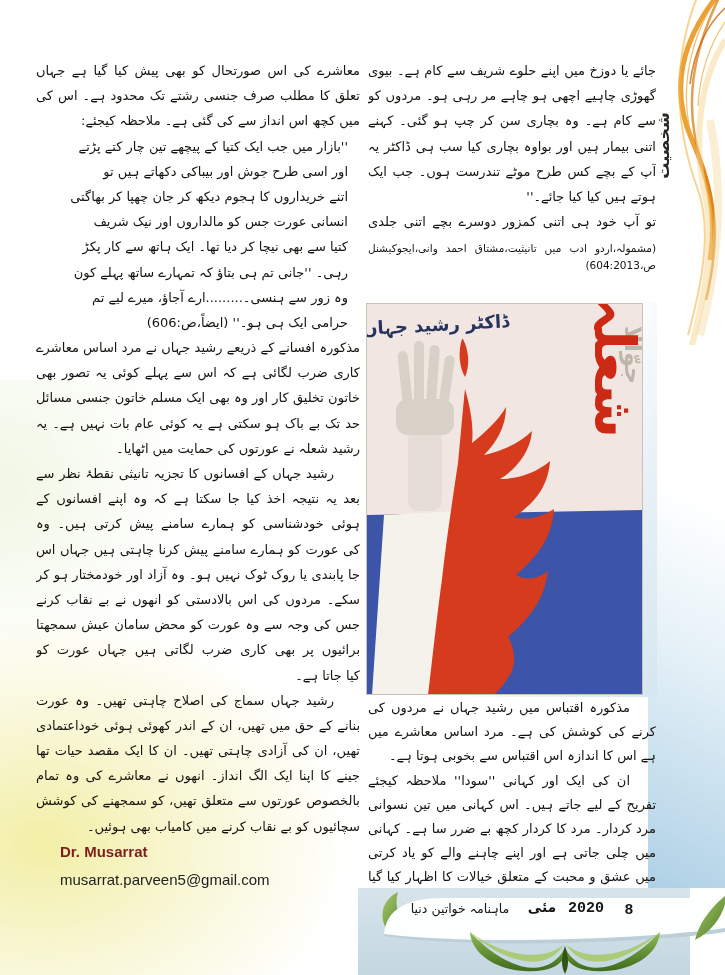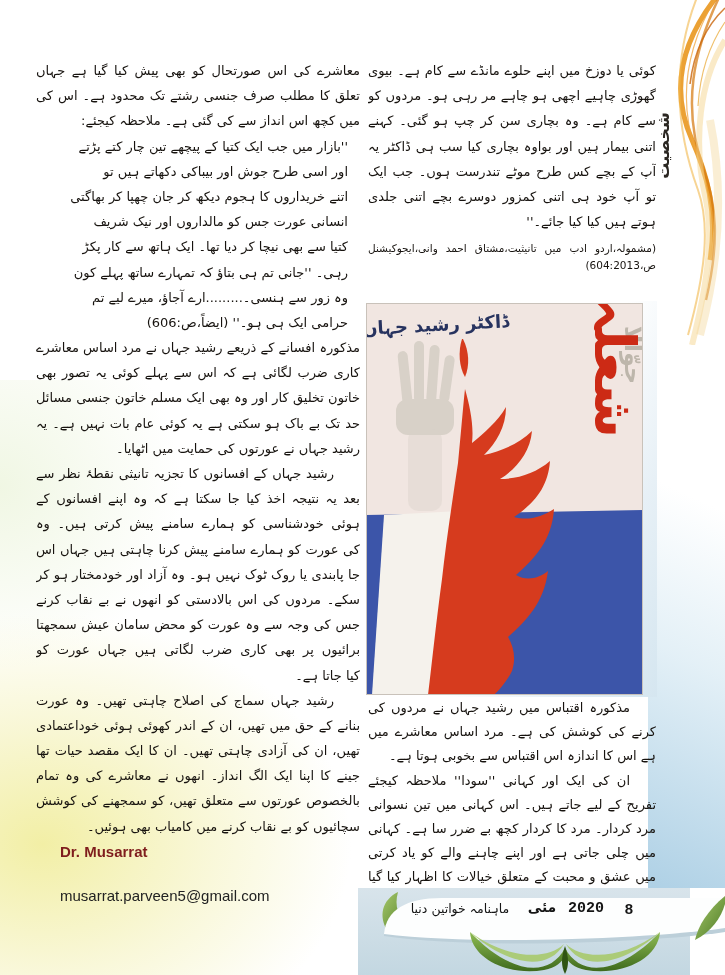--- a/index.html
+++ b/index.html
@@ -24,21 +24,21 @@
   .cite .uline.cite2{text-align-last:right;padding-left:46px;direction:ltr;text-align:center;padding-right:0;}
   .rbot .uline{line-height:24.2px;height:24.2px;}
   
   .vlabel-wrap{position:absolute;left:598px;top:80px;width:130px;height:130px;
       display:flex;align-items:center;justify-content:center;pointer-events:none;}
   .vlabel{transform:rotate(-90deg);font-size:16px;font-weight:bold;color:#2b2722;
       letter-spacing:1px;white-space:nowrap;}
   
   .latin-block{position:absolute;left:60px;top:843px;font-family:"Liberation Sans",sans-serif;}
   .latin-name{font-size:15px;font-weight:bold;color:#7f1d1d;}
-  .latin-email{font-size:15px;color:#222;margin-top:27px;}
+  .latin-email{font-size:15px;color:#222;margin-top:11px;}
   
   .photo{position:absolute;left:366px;top:301px;width:291px;height:396px;
      background:linear-gradient(115deg,#ffffff 55%, #e7f0f6 78%, #d5e6f0 100%);}
   .photo svg{position:absolute;left:0;top:2px;}
   
   .footer{position:absolute;left:358px;top:888px;width:332px;height:87px;
      background:linear-gradient(#d8e4eb,#c3d7e1);}
   .footer .ftext{position:absolute;inset:0;direction:rtl;}
   .footer span{position:absolute;color:#151515;}
   .f-mag{left:46px;top:13px;width:112px;text-align:center;font-size:12.5px;}
@@ -86,21 +86,21 @@
         <div class="uline">کتیا سے بھی نیچا کر دیا تھا۔ ایک ہاتھ سے کار پکڑ کر جھولتی</div>
         <div class="uline">رہی۔ ''جانی تم ہی بتاؤ کہ تمہارے ساتھ پہلے کون چلے؟.....</div>
         <div class="uline">وہ زور سے ہنسی۔.........ارے آجاؤ، میرے لیے تم سب</div>
         <div class="uline end">حرامی ایک ہی ہو۔'' (ایضاً،ص:606)</div>
       </div>
     <div>
         <div class="uline">مذکورہ افسانے کے ذریعے رشید جہاں نے مرد اساس معاشرے پر ایسی</div>
         <div class="uline">کاری ضرب لگائی ہے کہ اس سے پہلے کوئی یہ تصور بھی نہیں کر سکتا تھا۔ ایک</div>
         <div class="uline">خاتون تخلیق کار اور وہ بھی ایک مسلم خاتون جنسی مسائل کے بیان میں اس</div>
         <div class="uline">حد تک بے باک ہو سکتی ہے یہ کوئی عام بات نہیں ہے۔ یہ پہلا قدم تھا جو</div>
-        <div class="uline end">رشید جہاں نے عورتوں کی حمایت میں اٹھایا۔</div>
+        <div class="uline end">رشید شعلہ نے عورتوں کی حمایت میں اٹھایا۔</div>
       </div>
     <div>
         <div class="uline first">رشید جہاں کے افسانوں کا تجزیہ تانیثی نقطۂ نظر سے کرنے کے</div>
         <div class="uline">بعد یہ نتیجہ اخذ کیا جا سکتا ہے کہ وہ اپنے افسانوں کے ذریعے عورت کی کھوئی</div>
         <div class="uline">ہوئی خودشناسی کو ہمارے سامنے پیش کرتی ہیں۔ وہ بالکل ایک نئے ماحول</div>
         <div class="uline">کی عورت کو ہمارے سامنے پیش کرنا چاہتی ہیں جہاں اس پر کسی قسم کی بے</div>
         <div class="uline">جا پابندی یا روک ٹوک نہیں ہو۔ وہ آزاد اور خودمختار ہو کر اپنی زندگی بسر کر</div>
         <div class="uline">سکے۔ مردوں کی اس بالادستی کو انھوں نے بے نقاب کرنے کی کوشش کی ہے</div>
         <div class="uline">جس کی وجہ سے وہ عورت کو محض سامان عیش سمجھتا ہے۔ وہ ان تمام سماجی</div>
         <div class="uline">برائیوں پر بھی کاری ضرب لگاتی ہیں جہاں عورت کو ہمیشہ محکوم و مجبور تصور</div>
@@ -116,27 +116,27 @@
       </div>
   </div>
 
   <div class="latin-block">
     <div class="latin-name">Dr. Musarrat</div>
     <div class="latin-email">musarrat.parveen5@gmail.com</div>
   </div>
 
   <div class="ucol" style="left:368px;top:58px;width:288px;">
     <div>
-        <div class="uline">کوئی یا دوزخ میں اپنے حلوے مانڈے سے کام ہے۔ بیوی</div>
+        <div class="uline">جائے یا دوزخ میں اپنے حلوے شریف سے کام ہے۔ بیوی</div>
         <div class="uline">گھوڑی چاہیے اچھی ہو چاہے مر رہی ہو۔ مردوں کو اپنے نفس</div>
         <div class="uline">سے کام ہے۔ وہ بچاری سن کر چپ ہو گئی۔ کہنے لگی کہ آپ</div>
         <div class="uline">اتنی بیمار ہیں اور بواوہ بچاری کیا سب ہی ڈاکٹر یہ کہتے ہیں کہ</div>
         <div class="uline">آپ کے بچے کس طرح موٹے تندرست ہوں۔ جب ایک</div>
+        <div class="uline end">ہوتے ہیں کیا کیا جائے۔''</div>
         <div class="uline">تو آپ خود ہی اتنی کمزور دوسرے بچے اتنی جلدی</div>
-        <div class="uline end">ہوتے ہیں کیا کیا جائے۔''</div>
       </div>
     <div class="cite" style="margin-top:6px;">
         <div class="uline">(مشمولہ،اردو ادب میں تانیثیت،مشتاق احمد وانی،ایجوکیشنل پبلشنگ ہاؤس،دہلی،</div>
         <div class="uline cite2">(604:ص،2013</div>
       </div>
   </div>
 
   <div class="photo">
     <svg width="277" height="392" viewBox="0 0 277 392">
       <rect x="0" y="0" width="277" height="392" fill="#f1e6e1"></rect>

